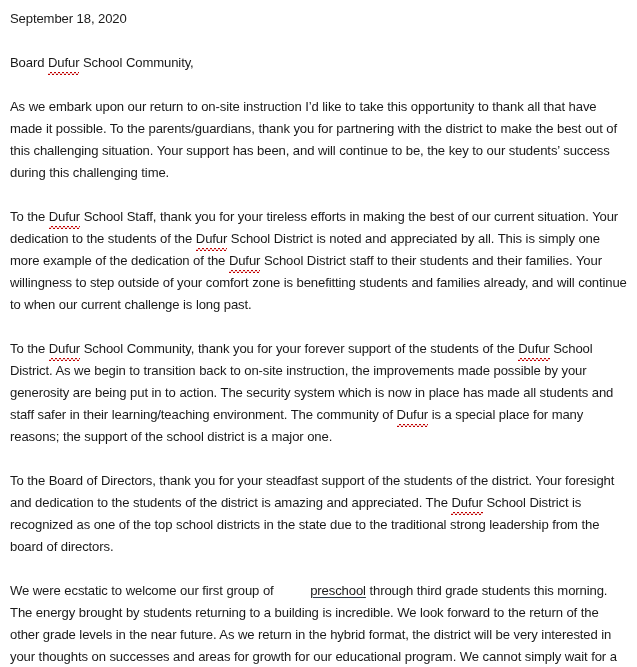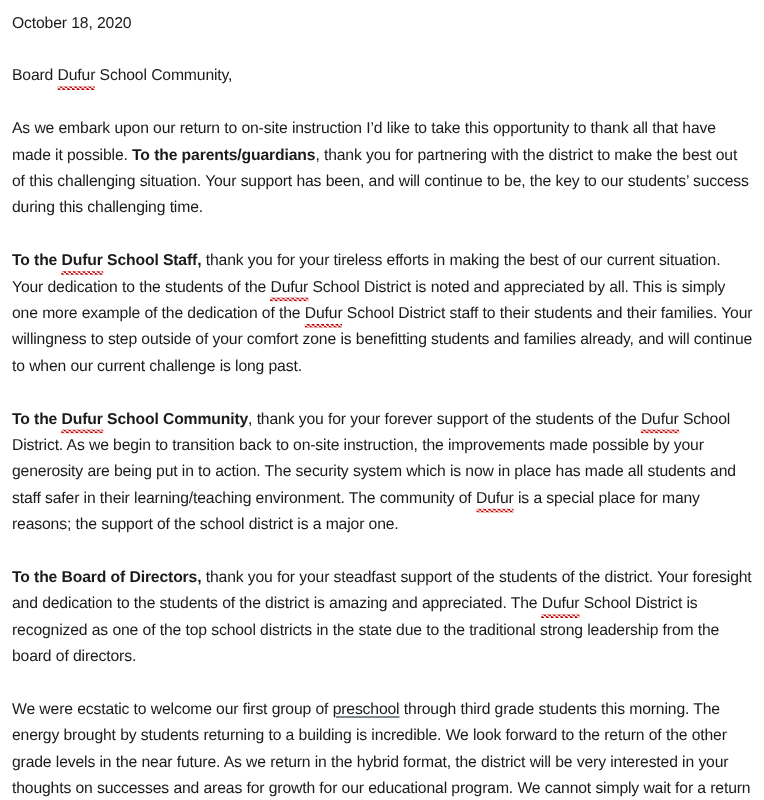--- a/index.html
+++ b/index.html
@@ -29,21 +29,21 @@
     padding: 0;
     text-align: left;
     letter-spacing: -0.12px;
     word-spacing: 0.1px;
     -webkit-font-smoothing: antialiased;
   }
   .gap {
     height: 22px;
   }
   b, .bold {
-    font-weight: bold;
+    font-weight: normal;
   }
   
   .sp {
     position: relative;
     display: inline-block;
     white-space: pre;
   }
   .sp::after {
     content: "";
     position: absolute;
@@ -57,28 +57,29 @@
     background-size: 4px 3px;
     background-repeat: repeat-x;
     pointer-events: none;
   }
   
   .ul {
     text-decoration: underline;
     text-decoration-color: #2b3a47;
     text-decoration-thickness: 1px;
     text-underline-offset: 2px;
+    margin-left: 33px;
   }
 </style>
 </head>
 <body>
 
 <div class="page">
 
-  <p class="para"><span>October 18, 2020</span></p>
+  <p class="para"><span>September 18, 2020</span></p>
 
   <div class="gap"></div>
 
   <p class="para"><span>Board </span><span class="sp">Dufur</span><span> School Community,</span></p>
 
   <div class="gap"></div>
 
   <p class="para"><span>As we embark upon our return to on-site instruction I’d like to take this opportunity to thank all that have made it possible. </span><b>To the parents/guardians</b><span>, thank you for partnering with the district to make the best out of this challenging situation. Your support has been, and will continue to be, the key to our students’ success during this challenging time.</span></p>
 
   <div class="gap"></div>

